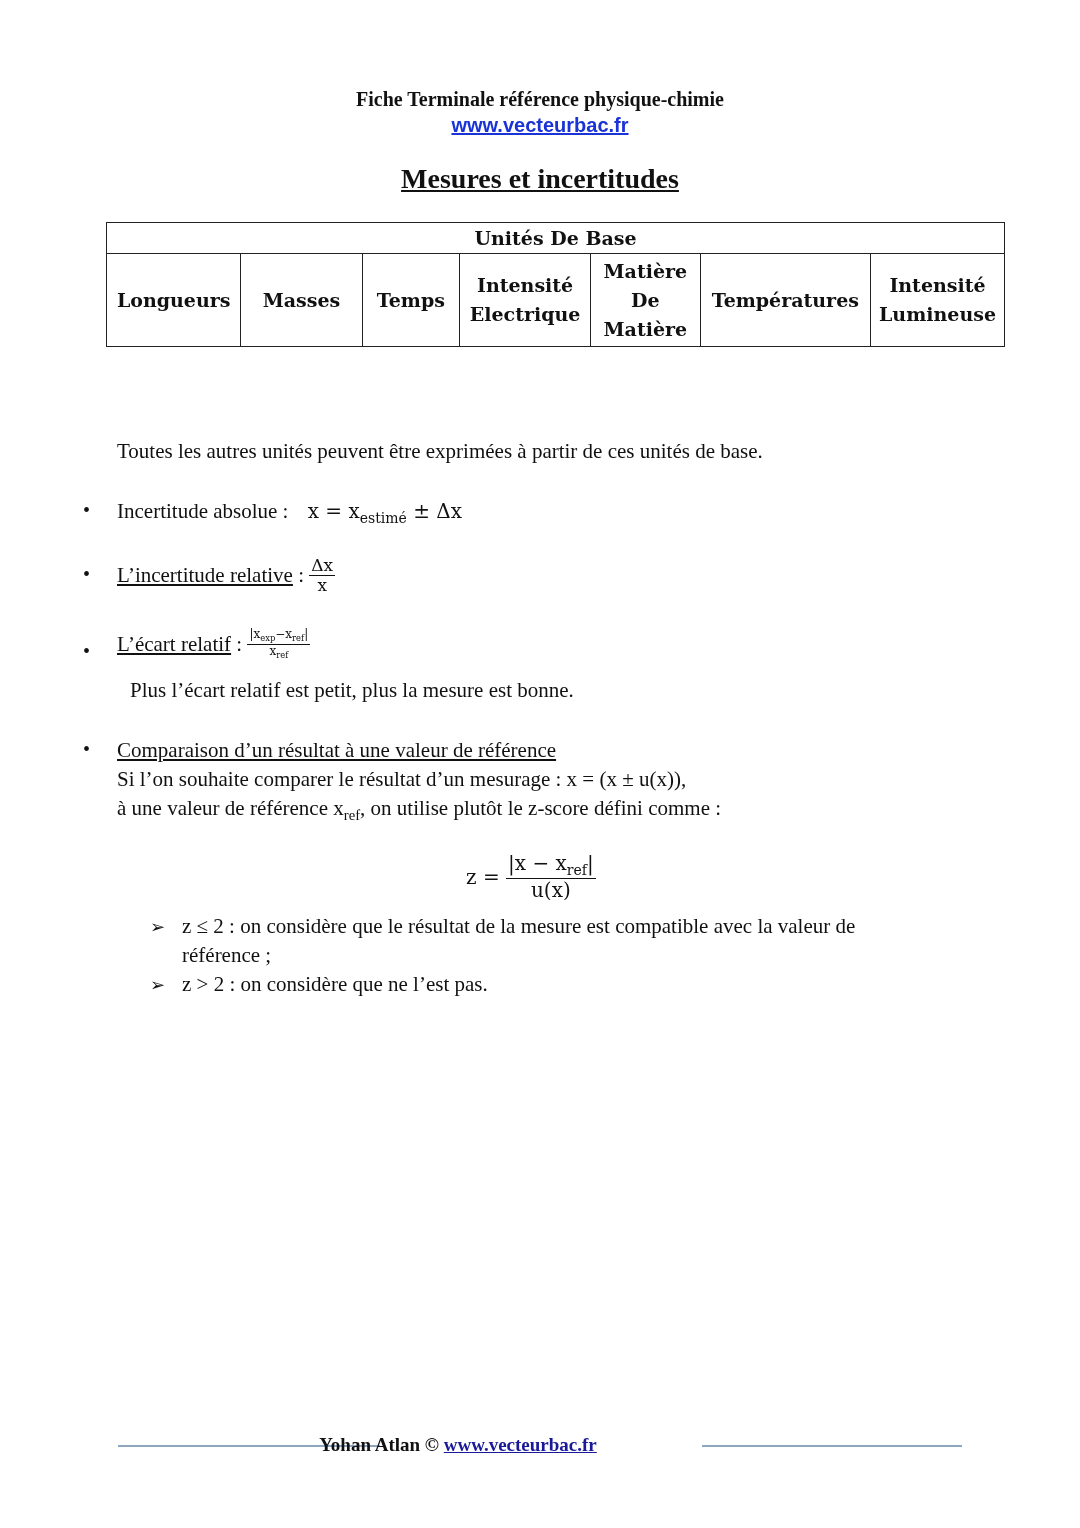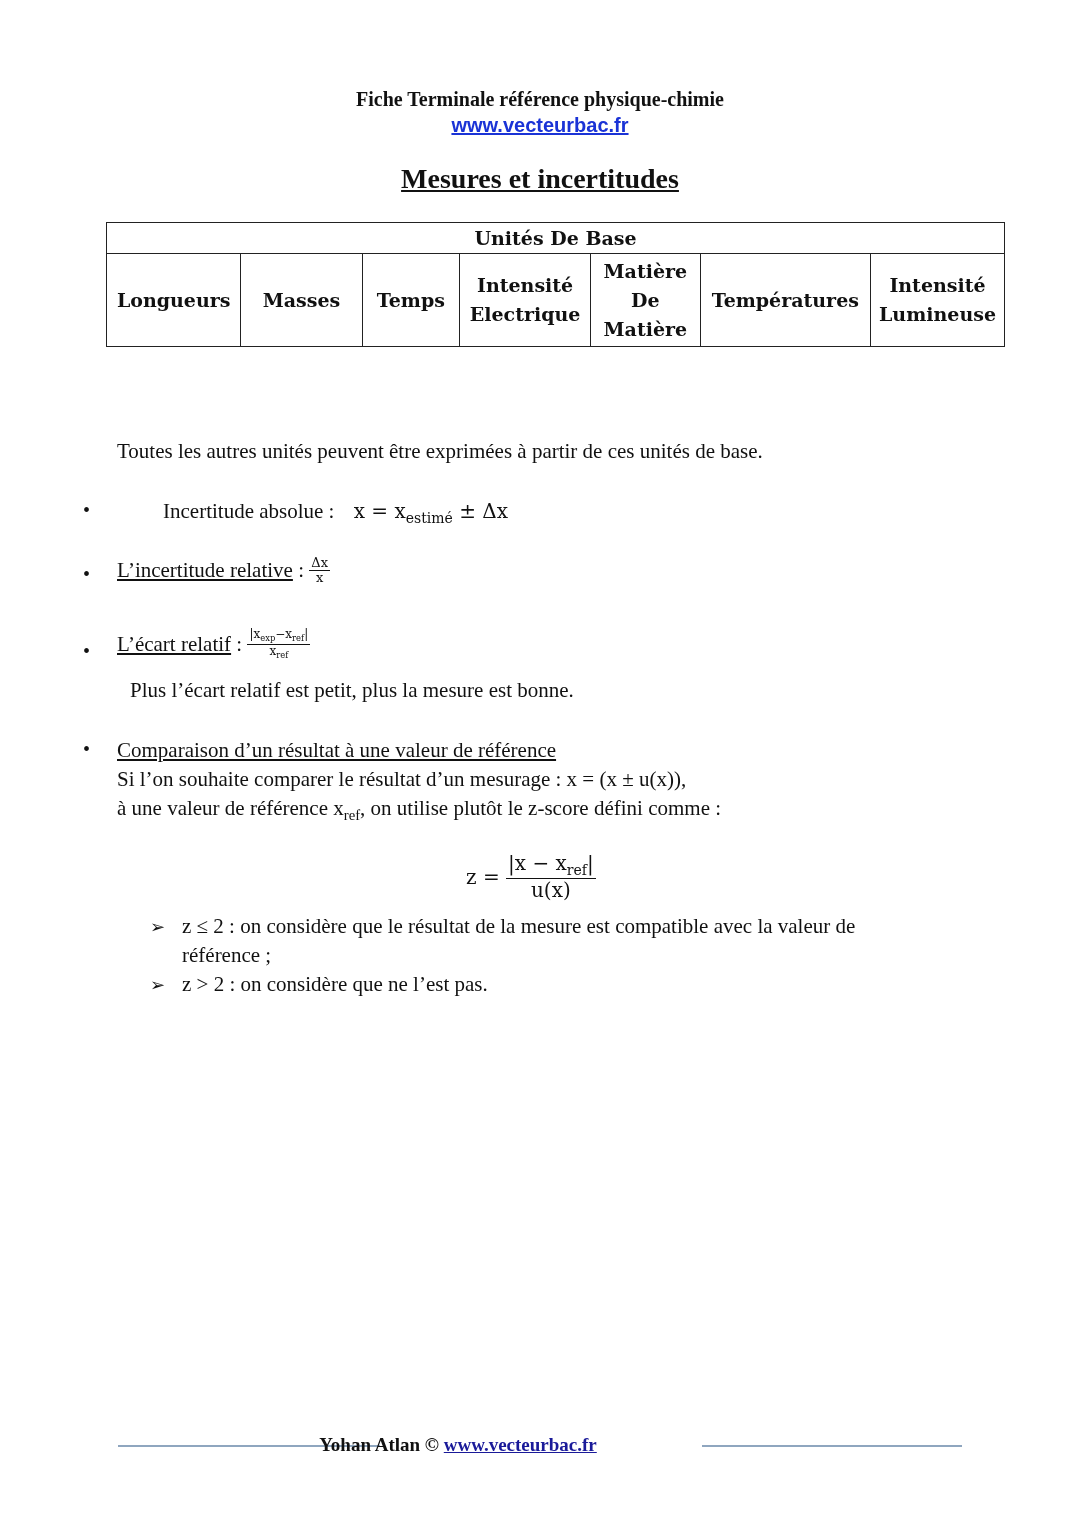--- a/index.html
+++ b/index.html
@@ -69,29 +69,29 @@
     <th class="head" style="width:101px"><span>Matière</span><br><span>De</span><br><span>Matière</span></th>
     <th class="head" style="width:159px"><span>Températures</span></th>
     <th class="head"><span>Intensité</span><br><span>Lumineuse</span></th>
   </tr>
 </tbody>
   </table>
 
 <div class="abs text" style="left:117px; top:439px;">Toutes les autres unités peuvent être exprimées à partir de ces unités de base.</div>
 
 <div class="abs bullet text" style="top:499px;">•</div>
-<div class="abs text" style="left:117px; top:499px;margin-left:46px;">
+<div class="abs text" style="left:117px; top:499px;">
   <span>Incertitude absolue :</span>
   <span style="margin-left:14px; font-family:'DejaVu Serif',serif; font-size:20px;"><span>x = x</span><sub>estimé</sub><span> ± Δx</span></span>
 </div>
 
 <div class="abs bullet text" style="top:563px;">•</div>
 <div class="abs text" style="left:117px; top:556px;">
   <span class="u" style="vertical-align:middle;">L’incertitude relative</span><span style="vertical-align:middle;"> :</span>
-  <span class="frac" style="font-size:13px; font-family:'DejaVu Serif',serif;text-align:center;">
+  <span class="frac" style="font-size:17px; font-family:'DejaVu Serif',serif;text-align:center;">
     <span class="num">Δx</span>
     <span class="den">x</span>
   </span>
 </div>
 
 <div class="abs bullet text" style="top:640px;">•</div>
 <div class="abs text" style="left:117px; top:628px;">
   <span class="u" style="vertical-align:middle;">L’écart relatif</span><span style="vertical-align:middle;"> :</span>
   <span class="frac" style="font-size:12px; font-family:'DejaVu Serif',serif;">
     <span class="num"><span>|x</span><sub>exp</sub><span>−x</span><sub>ref</sub><span>|</span></span>

